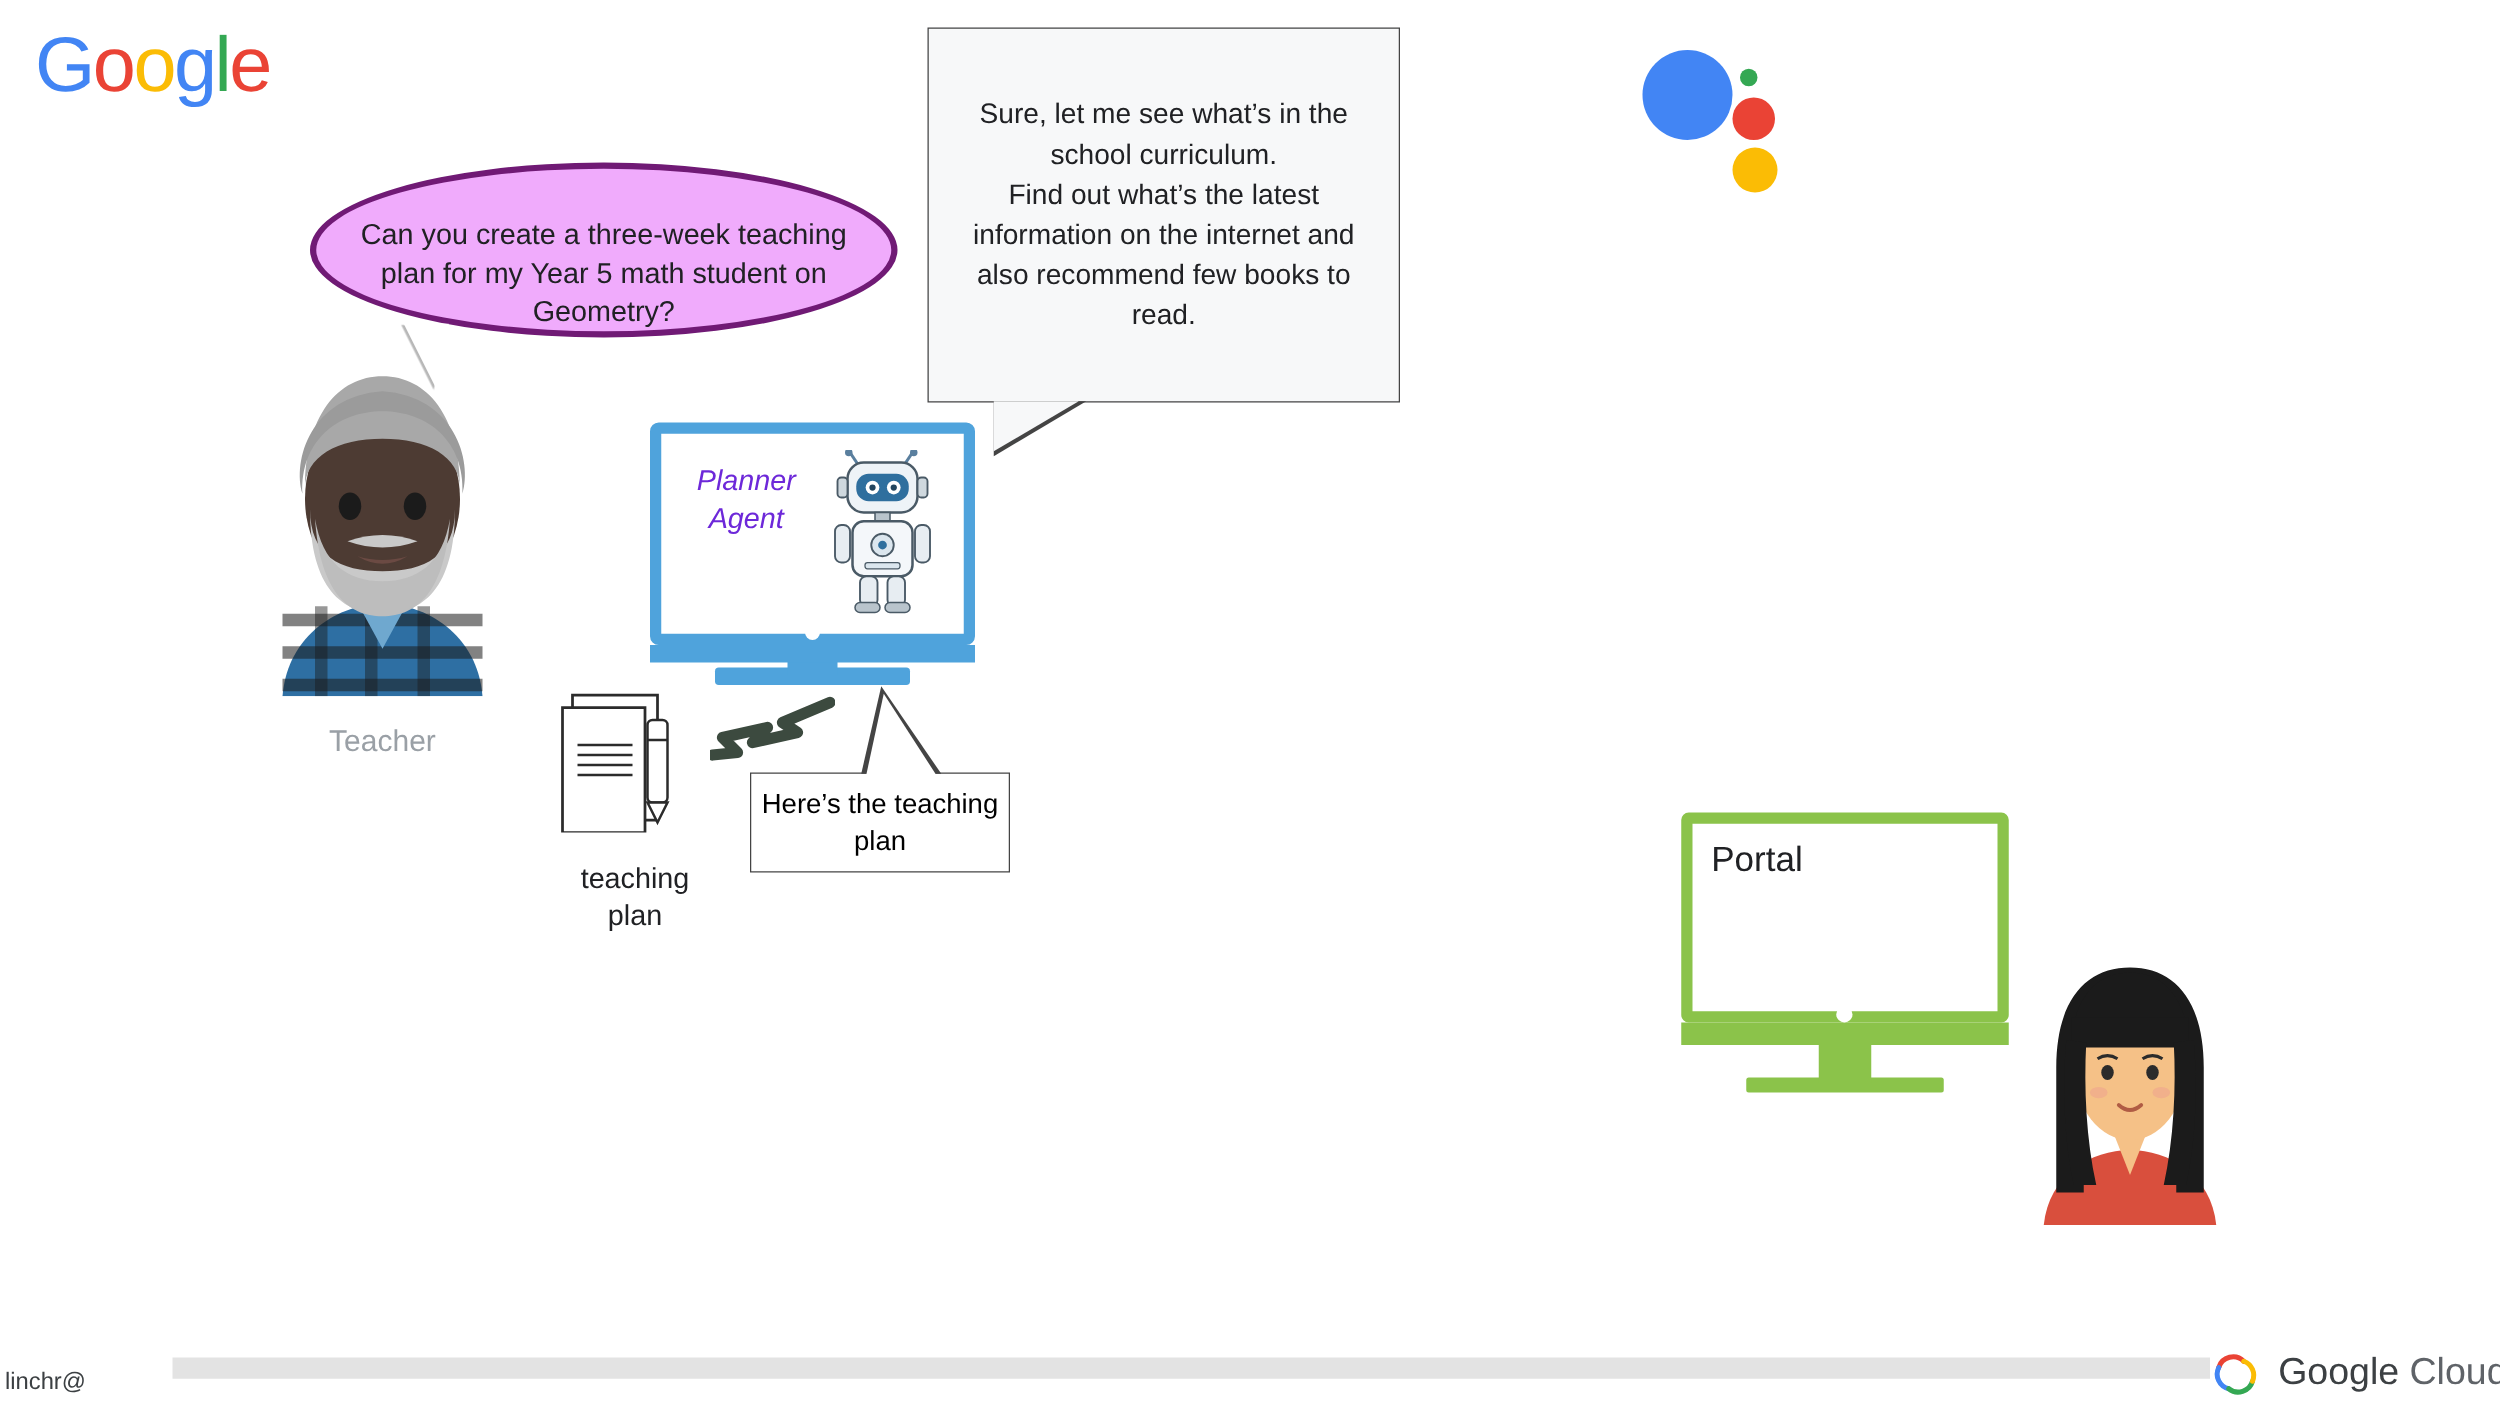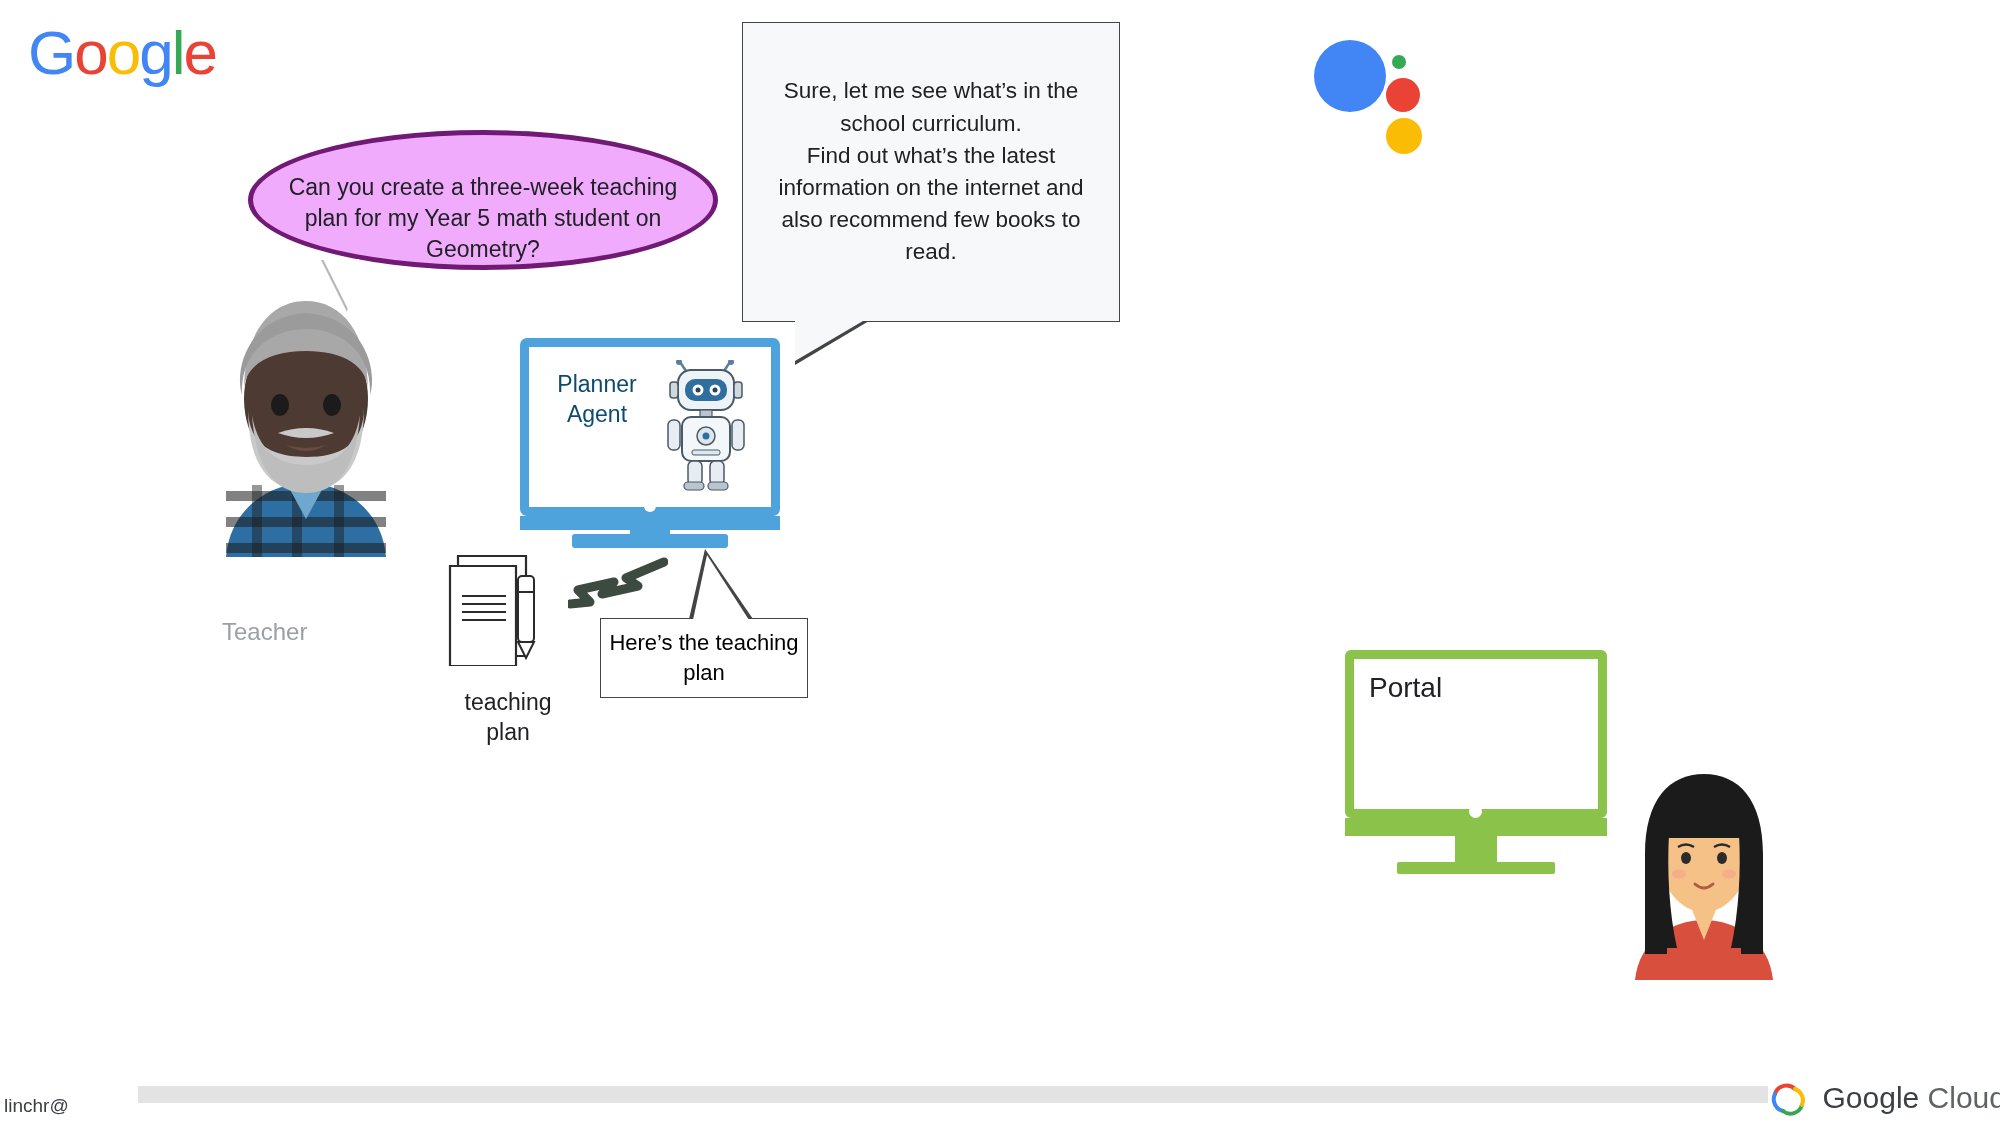--- a/index.html
+++ b/index.html
@@ -152,45 +152,44 @@
     border-bottom: 65px solid #ffffff;
   }
 
   
   .teacher { position: absolute; left: 222px; top: 295px; width: 168px; height: 262px; }
   .teacher-label {
     position: absolute;
     left: 222px;
     top: 580px;
     width: 168px;
-    text-align: left;
+    text-align: center;
     color: #9aa0a6;
     font-size: 24px;
-    margin-top: 38px;
   }
 
   
   .planner-monitor { position: absolute; left: 520px; top: 338px; width: 260px; height: 230px; }
   .planner-screen {
     position: absolute; left: 0; top: 0;
     width: 260px; height: 178px;
     border: 9px solid #4FA3DC;
     border-radius: 7px;
     background: #ffffff;
     box-sizing: border-box;
   }
   .planner-base-bar {
     position: absolute; left: 0; top: 178px; width: 260px; height: 14px; background: #4FA3DC;
   }
   .planner-neck { position: absolute; left: 110px; top: 178px; width: 40px; height: 24px; background: #4FA3DC; }
   .planner-foot { position: absolute; left: 52px; top: 196px; width: 156px; height: 14px; background: #4FA3DC; border-radius: 3px; }
   .planner-dot { position: absolute; left: 124px; top: 162px; width: 12px; height: 12px; border-radius: 50%; background: #ffffff; }
   .planner-label {
     position: absolute; left: 18px; top: 32px; width: 118px;
-    text-align: center; color: #0c4a6e; font-size: 23px; line-height: 1.3;
+    text-align: center; color: #6d28d9; font-size: 23px; line-height: 1.3; font-style: italic;
   }
   .robot { position: absolute; left: 140px; top: 22px; width: 92px; height: 132px; }
 
   
   .doc-wrap { position: absolute; left: 448px; top: 548px; width: 120px; height: 118px; }
   .doc-label {
     position: absolute; left: 425px; top: 688px; width: 166px;
     text-align: center; color: #202124; font-size: 23px; line-height: 1.3;
   }
 

